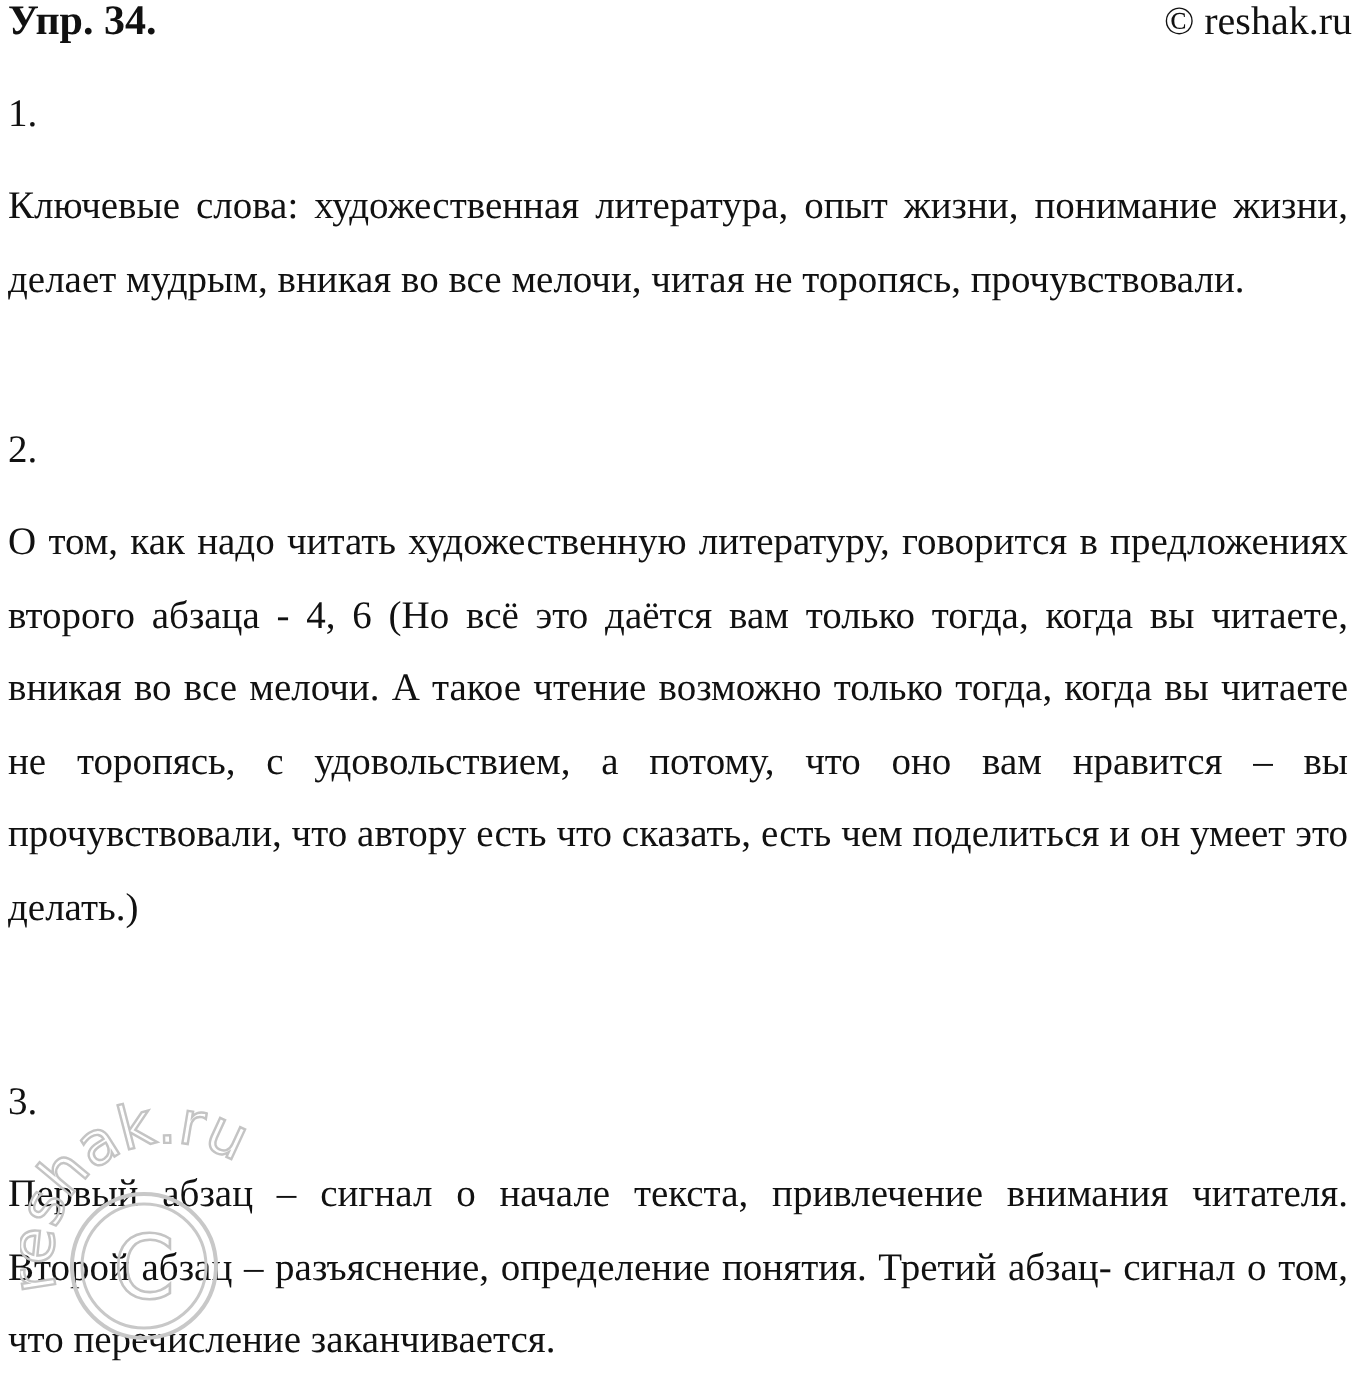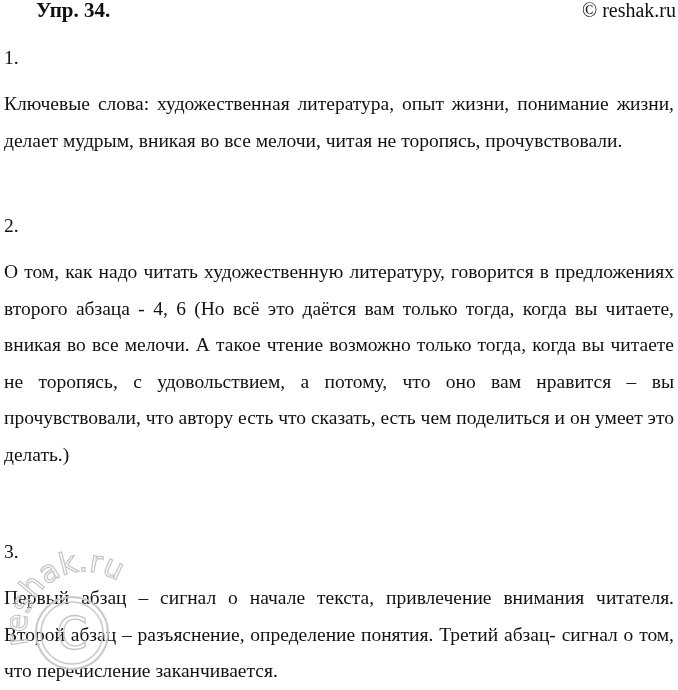--- a/index.html
+++ b/index.html
@@ -1,21 +1,21 @@
 <!DOCTYPE html>
 <html><head>
   <meta charset="utf-8">
   <style>
     html, body { margin: 0; padding: 0; background: #ffffff; }
     body {
       width: 678px; height: 690px; overflow: hidden; position: relative;
       font-family: "Liberation Serif", serif; color: #111;
     }
     .page { position: absolute; left: 4px; top: 0; width: 670px; }
-    .header { display: flex; justify-content: space-between; align-items: baseline; height: 28px; margin-left: 32px; }
+    .header { display: flex; justify-content: space-between; align-items: baseline; height: 28px; }
     .title { font-weight: bold; font-size: 21px; line-height: 26px; margin-top: -3px; }
     .copyright { font-size: 20px; line-height: 26px; margin-top: -3px; margin-right: -2px; }
     .num { font-size: 19.5px; line-height: 24px; }
     p.para {
       margin: 0; font-size: 19.5px; line-height: 36.5px; text-align: justify;
       text-align-last: left;
     }
     .it { }
     .n1 { position: absolute; top: 46px; left: 0; }
     .p1 { position: absolute; top: 86px; left: 0; width: 670px; }

